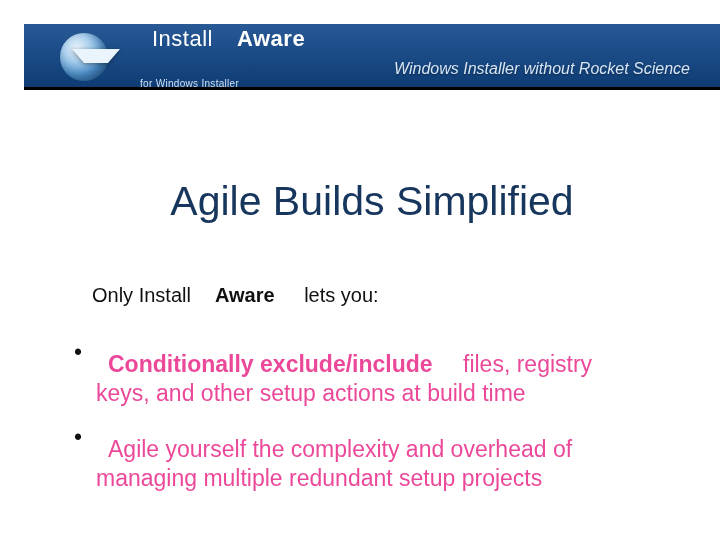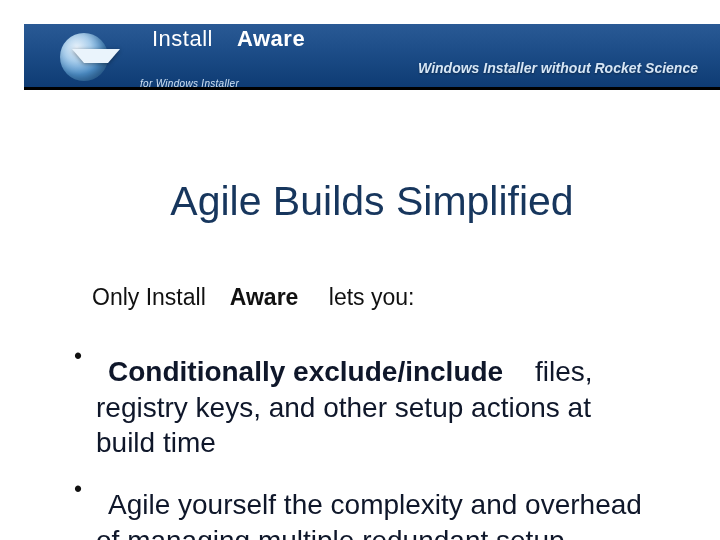--- a/index.html
+++ b/index.html
@@ -57,59 +57,58 @@
   .brand {
     color: #fff;
     font-size: 22px;
     font-weight: 300;
     letter-spacing: 0.5px;
   }
   .brand b { font-weight: 600; }
   .brand-sub {
     color: #cfe1f4;
     font-size: 10px;
-    font-style: italic;
     margin-top: 2px;
     letter-spacing: 0.3px;
   }
   .tagline {
     position: absolute;
-    right: 10px;
+    right: 18px;
     top: 24px;
     color: #d6e6f6;
-    font-size: 14px;
+    font-size: 16px;
     font-style: italic;
-    font-weight: 700;
+    font-weight: 400;
     text-shadow: 0 1px 2px rgba(0,0,0,0.4);
   }
   .content {
     padding: 32px 44px 0 44px;
     margin-top: 44px;
   }
   .title {
     text-align: center;
     font-size: 41px;
     font-weight: 400;
     color: #17365d;
     margin-bottom: 34px;
     font-family: Arial, sans-serif;
   }
   .intro {
-    font-size: 23px;
+    font-size: 20px;
     color: #111;
     margin-bottom: 6px;
     line-height: 1.25;
   }
   ul.bullets {
     list-style: none;
     padding-left: 0;
   }
   ul.bullets li {
-    font-size: 28px;
-    color: #0f172a;
+    font-size: 23px;
+    color: #ec4899;
     line-height: 1.28;
     padding-left: 28px;
     position: relative;
     margin-bottom: 2px;
   }
   ul.bullets li::before {
     content: "•";
     position: absolute;
     left: 6px;
     top: 0;

